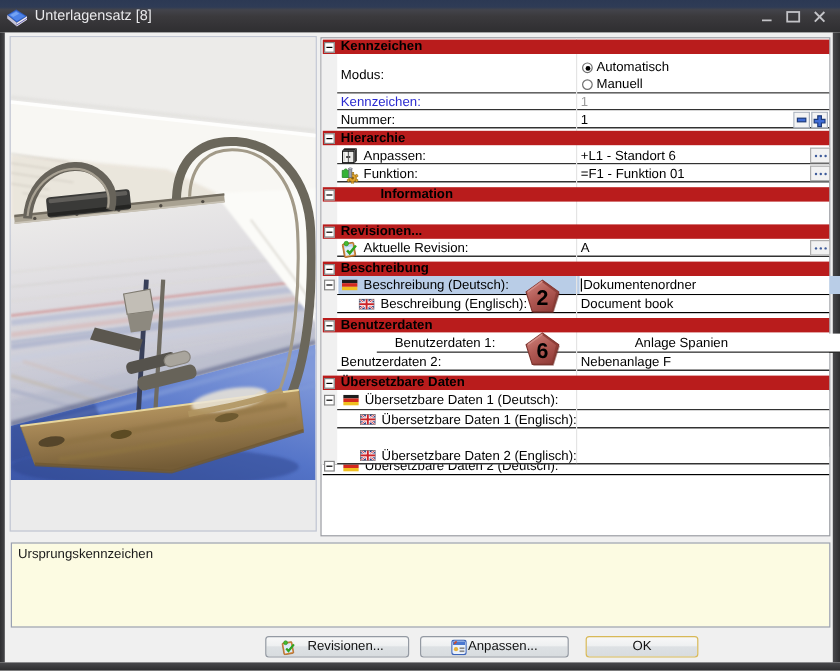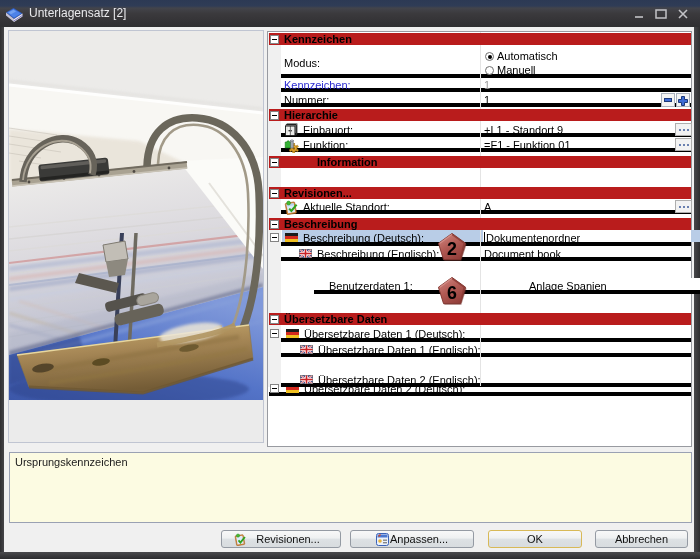--- a/index.html
+++ b/index.html
@@ -11,21 +11,21 @@
 #titlebar { left:0; top:0; width:700px; height:27px;
   background:linear-gradient(#2c3954 0%, #2f3c56 22%, #43444b 30%, #3b3a3d 50%, #333235 82%, #2f2f31 100%); }
 #bleft  { left:0; top:27px; width:4px; height:525px; background:linear-gradient(90deg,#2e2e30,#454548); }
 #bright { left:694px; top:27px; width:6px; height:525px; background:linear-gradient(90deg,#48484b,#2e2e30); }
 #bbot { left:0; top:552px; width:700px; height:7px; background:linear-gradient(#4a4a4d,#2c2c2e); }
 #title { left:29px; top:6px; color:#e9e9ec; font-size:12px; }
 
 #photo { left:8px; top:30px; width:256px; height:413px; border:1px solid #c0c5d2; background:#ebebeb; }
 
 #grid { left:267px; top:31px; width:425px; height:416px; border:1px solid #989aa0; background:#fff; }
-.row { position:absolute; left:1px; width:422px; background:#fff; border-bottom:4px solid #000000; }
+.row { position:absolute; left:1px; width:422px; background:#fff; border-bottom:1px solid #000000; }
 .hdr { position:absolute; z-index:2; left:1px; width:422px; background:#b91c1c; font-weight:bold; font-size:11px; color:#000; padding-left:15px; line-height:13px;}
 .lbl { position:absolute; font-size:11px; color:#000; white-space:nowrap; }
 .val { position:absolute; left:215px; font-size:11px; color:#000; white-space:nowrap; }
 .gray { color:#9b9b9b; }
 #vline { z-index:1; left:480px; top:32px; width:1px; height:354px; background:#e4e4e4; }
 .cbox { position:absolute; z-index:3; left:1px; width:9px; height:9px; background:#fff; border:1px solid #848484; }
 .cbox::after { content:""; position:absolute; left:1px; top:3px; width:5px; height:1px; background:#000; }
 .icon { position:absolute; }
 .dots { position:absolute; left:406px; width:17px; height:13px; background:#f2f2f2; border:1px solid #aeaeae; }
 .dots::after { content:""; position:absolute; left:3px; top:5px; width:2px; height:2px; border-radius:50%; background:#3c5a9a; box-shadow:4px 0 0 #3c5a9a, 8px 0 0 #3c5a9a; }
@@ -47,21 +47,21 @@
 
   <div id="titlebar" class="abs"></div>
   <svg class="abs" style="left:5px;top:7px" width="19" height="17" viewBox="0 0 19 17">
     <polygon points="1,5.5 8.5,1 17.5,6.5 9,12" fill="#2f5cc0"></polygon>
     <polygon points="2.2,5.5 8.5,2 16,6.5 9,10.8" fill="#4d82e8"></polygon>
     <polygon points="3.5,5.5 8.5,2.8 11,4.4 6,7.2" fill="#74a2f2"></polygon>
     <polygon points="9,12 17.5,6.5 17.5,9.5 9,15" fill="#eceaf6"></polygon>
     <polygon points="1,5.5 9,12 9,15 1,8.5" fill="#c4c2d6"></polygon>
     <polygon points="9,13.4 17.5,7.9 17.5,8.7 9,14.2" fill="#5a55a8"></polygon>
   </svg>
-  <div id="title" class="abs">Unterlagensatz [2]</div>
+  <div id="title" class="abs">Unterlagensatz [8]</div>
   <svg class="abs" style="left:634px;top:8px" width="60" height="13" viewBox="0 0 60 13">
     <line x1="1" y1="9" x2="9" y2="9" stroke="#c3c3c7" stroke-width="1.6"></line>
     <rect x="22" y="2" width="10" height="8" fill="none" stroke="#c3c3c7" stroke-width="1.5"></rect>
     <path d="M45,2 L53,10 M53,2 L45,10" stroke="#c3c3c7" stroke-width="1.6"></path>
   </svg>
 
   <div id="bleft" class="abs"></div>
   <div id="bright" class="abs"></div>
   <div id="bbot" class="abs"></div>
 
@@ -221,22 +221,22 @@
       <svg class="icon" style="left:15px; top:0px;" width="14" height="14" viewBox="0 0 14 14">
         <polygon points="1,2.6 3,0.6 13.4,0.6 11.4,2.6" fill="#222"></polygon>
         <polygon points="11.4,2.6 13.4,0.6 13.4,11 11.4,13" fill="#333"></polygon>
         <rect x="1" y="2.6" width="10.4" height="10.4" fill="#161616"></rect>
         <rect x="1.9" y="3.5" width="4" height="8.6" fill="#f4f4f2"></rect>
         <rect x="6.5" y="3.5" width="4" height="8.6" fill="#eaeae8"></rect>
         <rect x="2.6" y="4.2" width="1" height="7" fill="#d8d8d4"></rect>
         <circle cx="5.2" cy="7.8" r="0.8" fill="#141414"></circle>
           <circle cx="7.3" cy="7.8" r="0.8" fill="#3a3a3a"></circle>
       </svg>
-      <div class="lbl" style="left:34px; top:1px;">Einbauort:</div>
-      <div class="val" style="top:1px;">+L1 - Standort 9</div>
+      <div class="lbl" style="left:34px; top:1px;">Anpassen:</div>
+      <div class="val" style="top:1px;">+L1 - Standort 6</div>
       <div class="dots" style="top:0px;"></div>
     </div>
     <div class="row" style="top:105px; height:15px;">
       <svg class="icon" style="left:15px; top:1px;" width="15" height="15" viewBox="0 0 15 15">
         <g transform="translate(9.8,10.4)">
           <g fill="#e0a52e" stroke="#9a6d12" stroke-width="0.5">
             <rect x="-1" y="-4.8" width="2" height="2.2" transform="rotate(0)"></rect>
             <rect x="-1" y="-4.8" width="2" height="2.2" transform="rotate(60)"></rect>
             <rect x="-1" y="-4.8" width="2" height="2.2" transform="rotate(120)"></rect>
             <rect x="-1" y="-4.8" width="2" height="2.2" transform="rotate(180)"></rect>
@@ -259,21 +259,21 @@
     <div class="row" style="top:168px; height:14px;">
       <svg class="icon" style="left:15px; top:0px;" width="15" height="15" viewBox="0 0 15 15">
         <g transform="rotate(-10 7 8)">
           <rect x="2" y="2.5" width="9.6" height="11.5" rx="1" fill="#d8893e" stroke="#9a5a1a" stroke-width="0.6"></rect>
           <rect x="3.2" y="3.7" width="7.2" height="9" fill="#dcebfa"></rect>
           <rect x="3.2" y="3.7" width="7.2" height="2" fill="#b8d4f0"></rect>
         </g>
         <circle cx="4.6" cy="3" r="1.9" fill="#46ba32" stroke="#1f8a12" stroke-width="0.5"></circle>
         <path d="M5.2,8.6 L7.4,11 L12.6,4.6" stroke="#2fa320" stroke-width="2.1" fill="none"></path>
       </svg>
-      <div class="lbl" style="left:34px; top:1px;">Aktuelle Standort:</div>
+      <div class="lbl" style="left:34px; top:1px;">Aktuelle Revision:</div>
       <div class="val" style="top:1px;">A</div>
       <div class="dots" style="top:0px;"></div>
     </div>
     <div class="hdr" style="top:186px; height:12px;">Beschreibung<span class="cbox" style="top:2px"></span></div>
     <div class="row" style="top:198px; height:16px;">
       <div id="selband"></div>
       <span class="cbox" style="top:3px"></span>
       <svg class="icon" style="left:16px; top:3px;" width="13" height="9" viewBox="0 0 13 9">
         <rect width="13" height="3" fill="#1c1c1c"></rect>
           <rect y="3" width="13" height="3" fill="#d42a1e"></rect>
@@ -291,23 +291,28 @@
         <path d="M0,0 L13,9 M13,0 L0,9" stroke="#cc2328" stroke-width="0.7"></path>
         <rect x="4.9" y="0" width="3.2" height="9" fill="#fff"></rect>
           <rect y="2.9" width="13" height="3.2" fill="#fff"></rect>
         <rect x="5.7" y="0" width="1.6" height="9" fill="#cc2328"></rect>
           <rect y="3.7" width="13" height="1.6" fill="#cc2328"></rect>
         <rect x="0.3" y="0.3" width="12.4" height="8.4" fill="none" stroke="#777" stroke-width="0.6"></rect>
       </svg>
       <div class="lbl" style="left:48px; top:2px;">Beschreibung (Englisch):</div>
       <div class="val" style="top:2px;">Document book</div>
     </div>
+    <div class="hdr" style="top:233px; height:12px;">Benutzerdaten<span class="cbox" style="top:2px"></span></div>
     <div class="row" style="top:246px; height:16px;margin-left:45px;">
       <div class="lbl" style="left:15px; top:2px;">Benutzerdaten 1:</div>
       <div class="val" style="top:2px;">Anlage Spanien</div>
+    </div>
+    <div class="row" style="top:262px; height:15px;">
+      <div class="lbl" style="left:15px; top:2px;">Benutzerdaten 2:</div>
+      <div class="val" style="top:2px;">Nebenanlage F</div>
     </div>
     <div class="hdr" style="top:281px; height:12px;">Übersetzbare Daten<span class="cbox" style="top:2px"></span></div>
     <div class="row" style="top:294px; height:16px;">
       <span class="cbox" style="top:3px"></span>
       <svg class="icon" style="left:17px; top:3px;" width="13" height="9" viewBox="0 0 13 9">
         <rect width="13" height="3" fill="#1c1c1c"></rect>
           <rect y="3" width="13" height="3" fill="#d42a1e"></rect>
           <rect y="6" width="13" height="3" fill="#f0c020"></rect>
       </svg>
       <div class="lbl" style="left:35px; top:2px;">Übersetzbare Daten 1 (Deutsch):</div>
@@ -363,21 +368,20 @@
       </svg><span style="margin-left:14px">Revisionen...</span></div>
   <div class="btn" style="left:350px; width:124px;"><svg style="position:absolute;left:25px;top:2px" width="13" height="13" viewBox="0 0 13 13">
         <rect x="0.5" y="0.5" width="12" height="12" rx="2" fill="#eaf1fb" stroke="#3a62b8"></rect>
         <rect x="1.5" y="1.5" width="10" height="3" fill="#4a77d0"></rect>
         <circle cx="4" cy="8" r="1.8" fill="#e8b33a"></circle>
         <rect x="7" y="6.5" width="4" height="1.4" fill="#888"></rect>
         <rect x="7" y="9" width="4" height="1.4" fill="#888"></rect>
         <polygon points="2,3 4,1 5,2 3,4" fill="#d04a2a"></polygon>
       </svg><span style="margin-left:14px">Anpassen...</span></div>
   <div class="btn" style="left:488px; width:94px; border-color:#d8b957;">OK</div>
-  <div class="btn" style="left:595px; width:93px;">Abbrechen</div>
 
   <svg class="badge" style="left:437px; top:232px;" width="32" height="32" viewBox="0 0 32 32">
     <defs>
       <linearGradient id="pent" x1="0.2" y1="0" x2="0.8" y2="1">
         <stop offset="0" stop-color="#cf837d"></stop>
           <stop offset="0.45" stop-color="#b25b55"></stop>
           <stop offset="1" stop-color="#8f3b37"></stop>
       </linearGradient>
     </defs>
     <polygon points="16,1.5 30.5,12 25,29.5 7,29.5 1.5,12" fill="#6e2d28" transform="translate(1,1.2)" opacity="0.55"></polygon>

